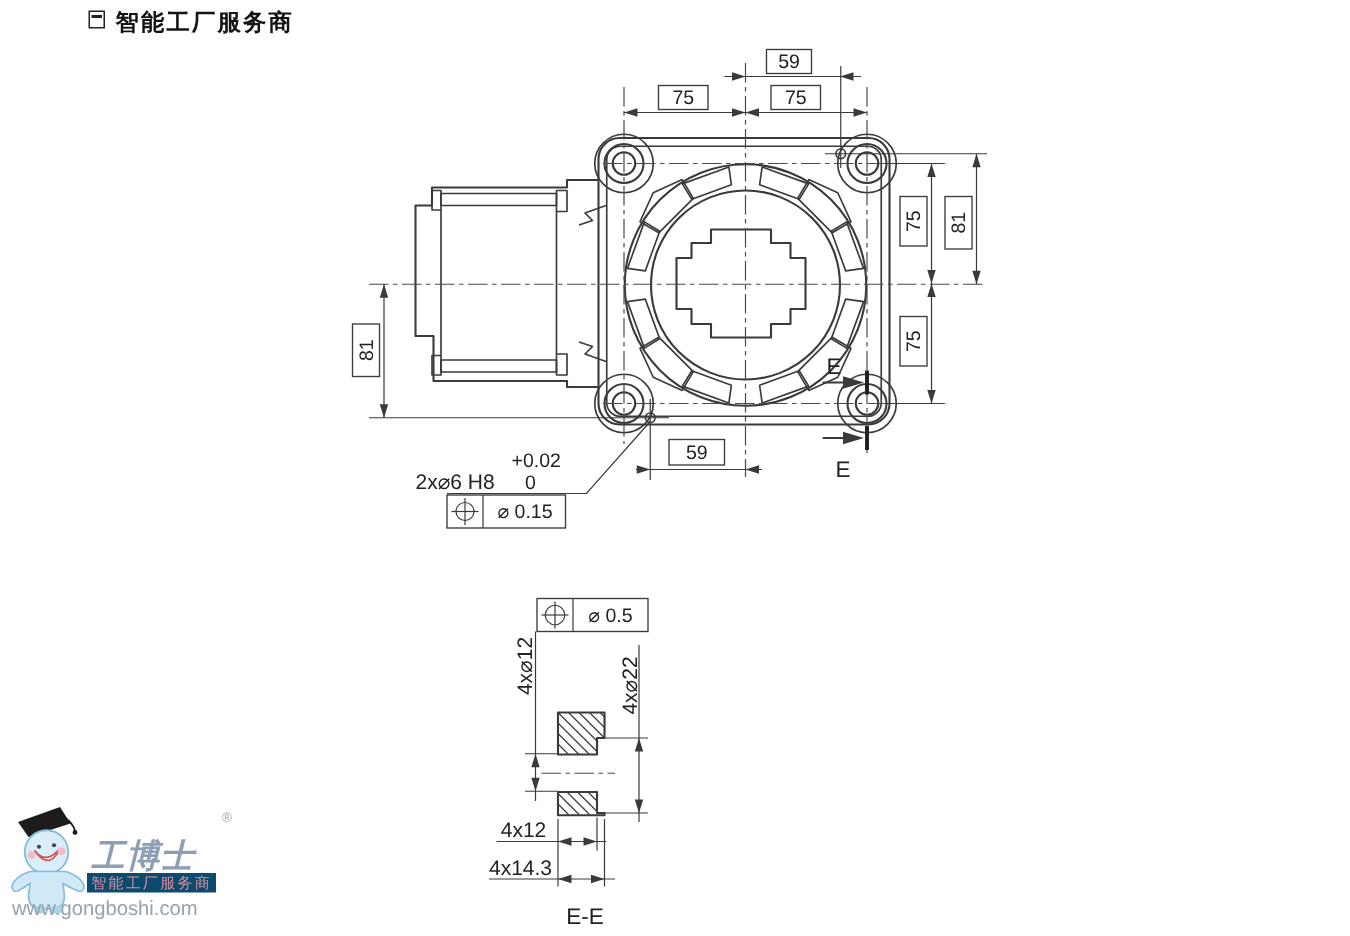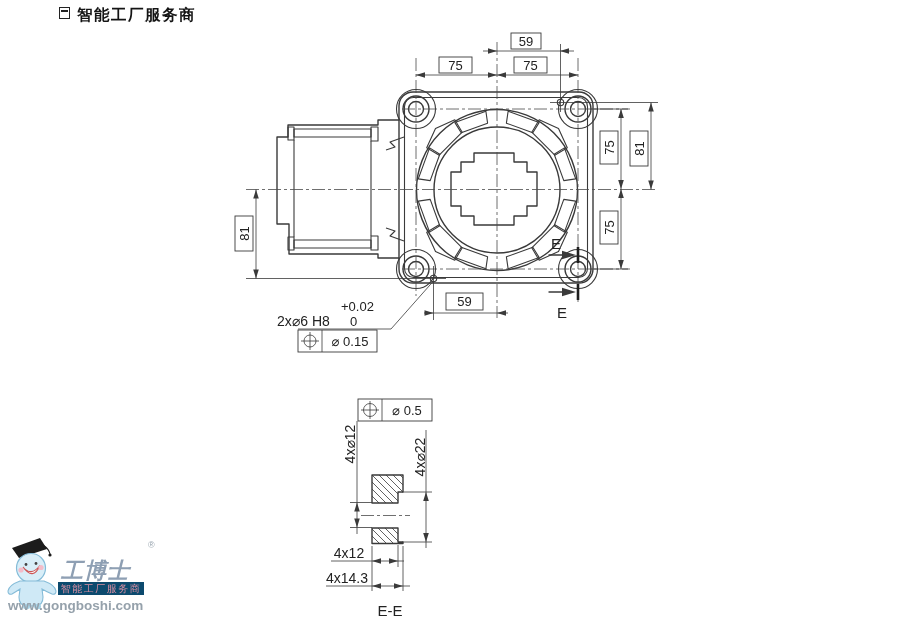--- a/index.html
+++ b/index.html
@@ -20,21 +20,21 @@
   .title{position:absolute;left:77px;top:5px;font-size:15.5px;font-weight:bold;
          letter-spacing:1.5px;color:#141414;}
   .doc-ic{position:absolute;left:59px;top:7px;width:9px;height:10px;border:1.6px solid #222;}
   .doc-ic:before{content:"";display:block;margin:2px 1px 0 1px;height:2px;background:#222;}
   .brand{position:absolute;left:61px;top:556px;font-size:22px;letter-spacing:1px;
          color:#8e9fb3;font-weight:bold;font-style:italic;}
   .reg{position:absolute;left:148px;top:540px;font-size:9px;color:#9aa6b0;}
   .tagband{position:absolute;left:58px;top:582px;width:86px;height:13px;background:#0c4a6e;
            display:flex;align-items:center;justify-content:center;}
   .tag{font-size:10px;letter-spacing:1.5px;color:#d78fa2;}
-  .url{position:absolute;left:8px;top:598px;font-size:13.5px;font-weight:bold;color:#95a1ab;}
+  .url{position:absolute;left:8px;top:598px;font-size:13.5px;font-weight:normal;color:#95a1ab;}
 </style>
 </head>
 <body>
 
 <div class="page">
 
   <div class="doc-ic"></div>
   <div class="title">智能工厂服务商</div>
 
   <svg width="900" height="624" viewBox="0 0 900 624">

